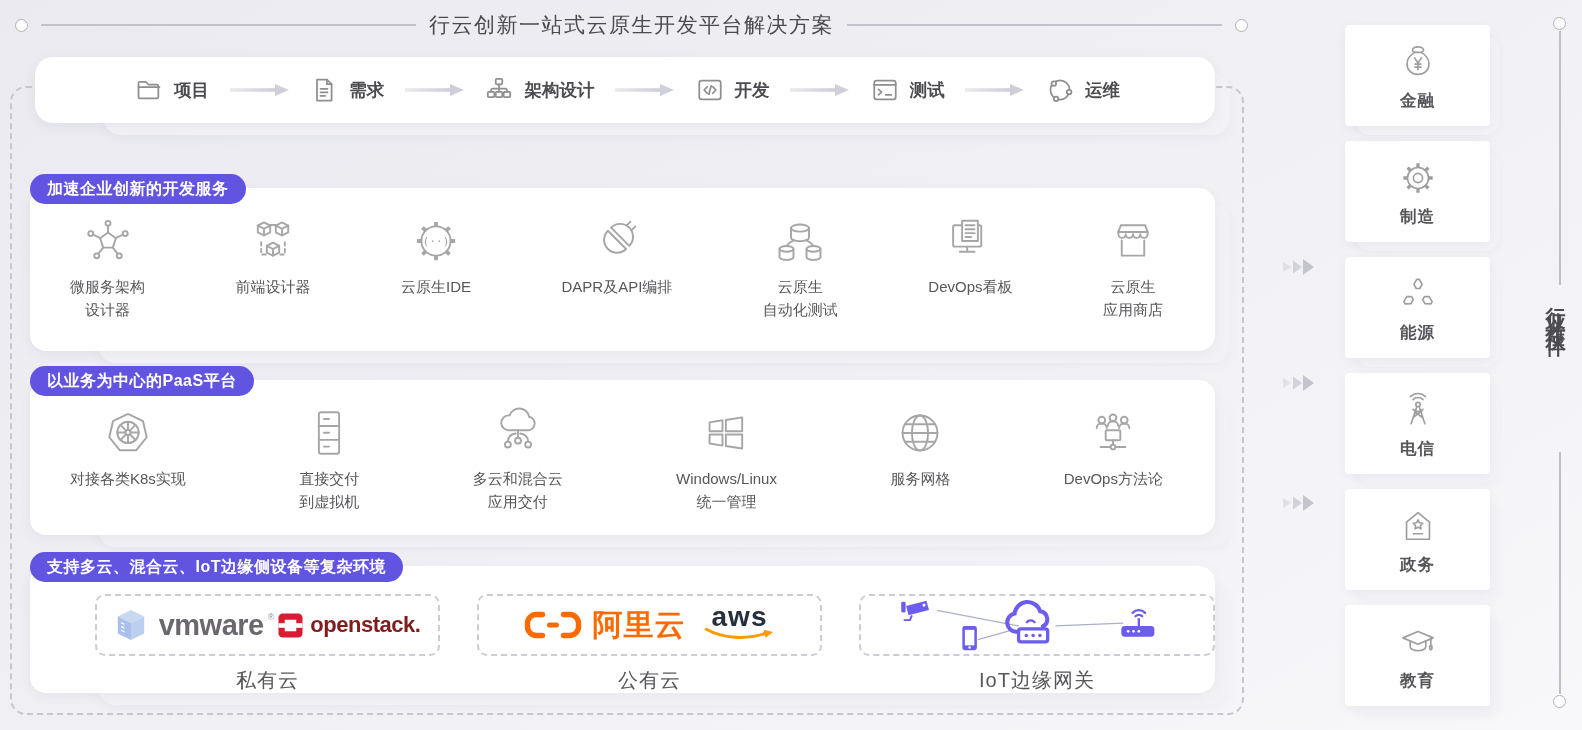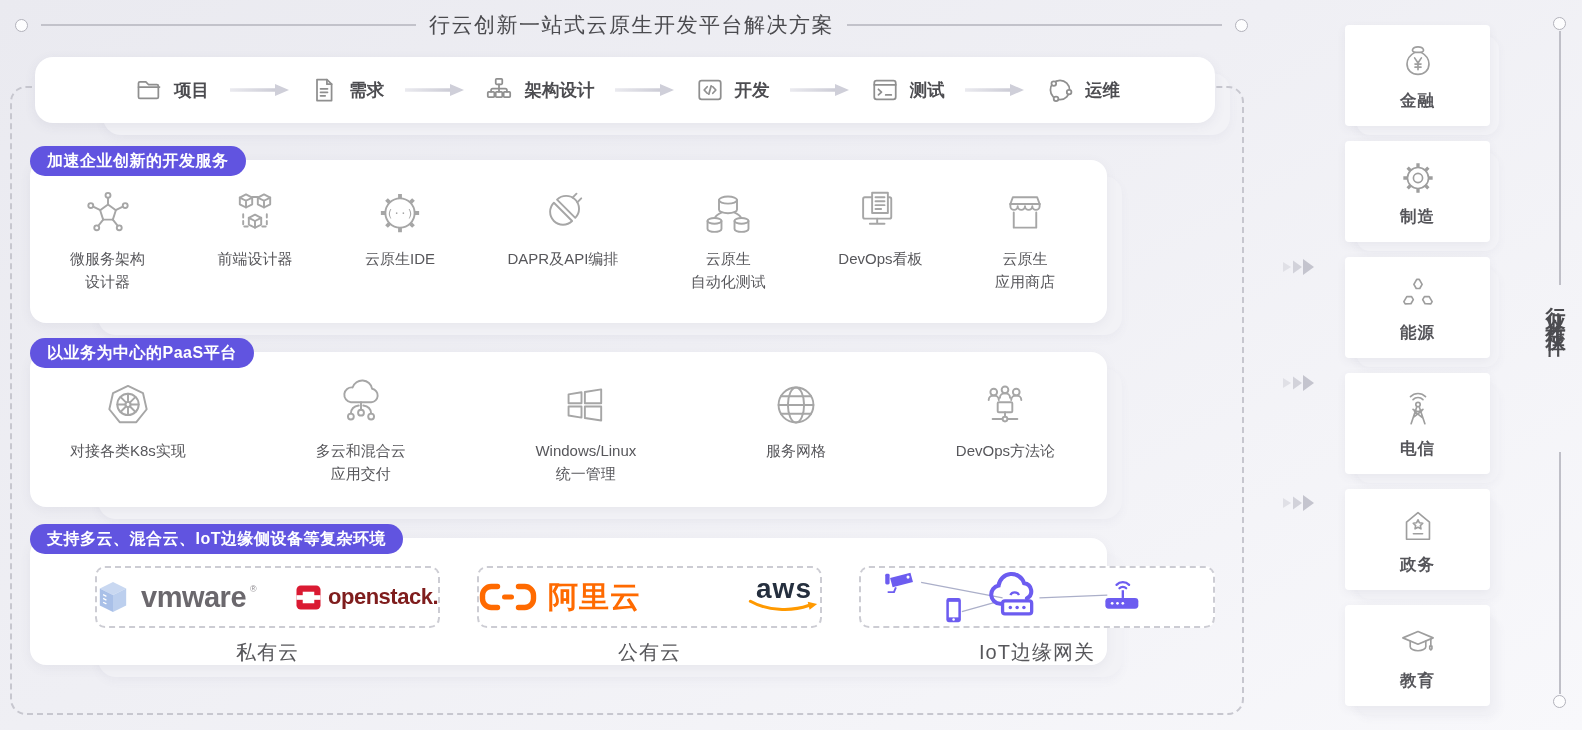--- a/index.html
+++ b/index.html
@@ -16,35 +16,35 @@
        border:2px dashed #c7c7cf;border-radius:16px;}
   .stacked::before{content:"";position:absolute;left:68px;top:16px;right:-15px;bottom:-12px;
        background:#f2f2f6;border-radius:18px;box-shadow:0 4px 10px rgba(90,90,130,.05);z-index:-1;}
   .wf-card{position:absolute;left:35px;top:57px;width:1180px;height:66px;background:#fff;
        border-radius:18px;box-shadow:0 3px 12px rgba(80,80,120,.08);}
   .wf-steps{height:100%;display:flex;align-items:center;justify-content:space-between;padding:0 95px 0 100px;}
   .wf-step{display:flex;align-items:center;gap:11px;}
   .wf-ic{display:flex;align-items:center;}
   .wf-label{font-size:17.5px;font-weight:600;color:#4c4c50;white-space:nowrap;}
   .wf-arrow{display:flex;align-items:center;margin:0 6px;}
-  .sec{position:absolute;left:30px;width:1077px;background:#fff;border-radius:16px;
-       box-shadow:0 3px 12px rgba(80,80,120,.07);}
+  .sec{position:absolute;left:30px;width:1185px;background:#fff;border-radius:16px;
+       box-shadow:0 3px 12px rgba(80,80,120,.07);margin-top:28px;}
   #sec0{top:160px;height:163px}
   #sec1{top:352px;height:155px}
   #sec2{top:538px;height:127px}
   .badge{position:absolute;top:-14px;left:0;height:30px;padding:0 17px;display:flex;align-items:center;
        background:var(--purple,#6154e0);border-radius:15px;color:#fff;font-size:16px;font-weight:700;
        letter-spacing:.5px;z-index:2;white-space:nowrap;}
   .items{display:flex;justify-content:space-between;align-items:flex-start;padding:26px 52px 0 40px;}
   .item{display:flex;flex-direction:column;align-items:center;gap:8px;}
   .item-label{font-size:15px;color:#57575b;line-height:1.5;white-space:pre-line;text-align:center;}
   .envs{display:flex;gap:37px;padding:28px 0 0 65px;}
   .env{display:flex;flex-direction:column;align-items:center;gap:11px;}
   .env-box{height:62px;border:2px dashed #ccccd3;border-radius:10px;background:#fff;
-       display:flex;align-items:center;justify-content:space-between;gap:4px;}
+       display:flex;align-items:center;justify-content:center;gap:4px;}
   .env-label{font-size:20px;color:#57575b;letter-spacing:1px;}
   .chev{position:absolute;left:1282px;}
   .ind{position:absolute;left:1345px;width:145px;height:101px;background:#fff;border-radius:4px;
        display:flex;flex-direction:column;align-items:center;justify-content:center;gap:6px;
        box-shadow:0 3px 10px rgba(80,80,120,.07);}
   .ind::before{content:"";position:absolute;left:11px;top:11px;right:-9px;bottom:-9px;
        background:#f3f3f7;border-radius:14px;z-index:-1;box-shadow:0 3px 8px rgba(90,90,130,.05);}
   .ind-label{font-size:16.5px;color:#55555a;font-weight:600;letter-spacing:1px;}
   .rail-seg{position:absolute;left:1559px;width:1.6px;background:#bfbfc7;}
   .seg1{top:31px;height:254px}
@@ -315,20 +315,31 @@
               <circle cx="24" cy="23.5" r="9.5"></circle>
               <circle cx="24" cy="23.5" r="2.3"></circle>
               <path d="M24 14v7.2M24 25.8v7.2M14.5 23.5h7.2M26.3 23.5h7.2M17.3 16.8l5.1 5.1M25.6 25.1l5.1 5.1M30.7 16.8l-5.1 5.1M22.4 25.1l-5.1 5.1"></path>
             </svg>
           </span>
           <div class="item-label">对接各类K8s实现</div>
         </div>
         <div class="item">
           <span class="item-ic">
             <svg viewBox="0 0 48 48" width="54" height="54" fill="none" stroke="#A6A6A6" stroke-width="1.7" stroke-linecap="round" stroke-linejoin="round" aria-hidden="true">
+              <rect x="15" y="5.5" width="18" height="37" rx="2"></rect>
+              <path d="M15 17.8h18M15 30.1h18"></path>
+              <path d="M19.5 11.5h4.5M19.5 23.8h4.5M19.5 36.1h4.5"></path>
+            </svg>
+          </span>
+          <div class="item-label">直接交付
+到虚拟机</div>
+        </div>
+        <div class="item">
+          <span class="item-ic">
+            <svg viewBox="0 0 48 48" width="54" height="54" fill="none" stroke="#A6A6A6" stroke-width="1.7" stroke-linecap="round" stroke-linejoin="round" aria-hidden="true">
               <path d="M33 21.5a6 6 0 0 0 .9-11.9 9 9 0 0 0-17.4-1.2A6.5 6.5 0 0 0 15 21.5z"></path>
               <path d="M24 21.5v6.5M22 24.5c-5 .7-6.8 3.2-7 7M26 24.5c5 .7 6.8 3.2 7 7"></path>
               <circle cx="15" cy="34.3" r="2.6"></circle>
               <circle cx="24" cy="30.8" r="2.6"></circle>
               <circle cx="33" cy="34.3" r="2.6"></circle>
             </svg>
           </span>
           <div class="item-label">多云和混合云
 应用交付</div>
         </div>

